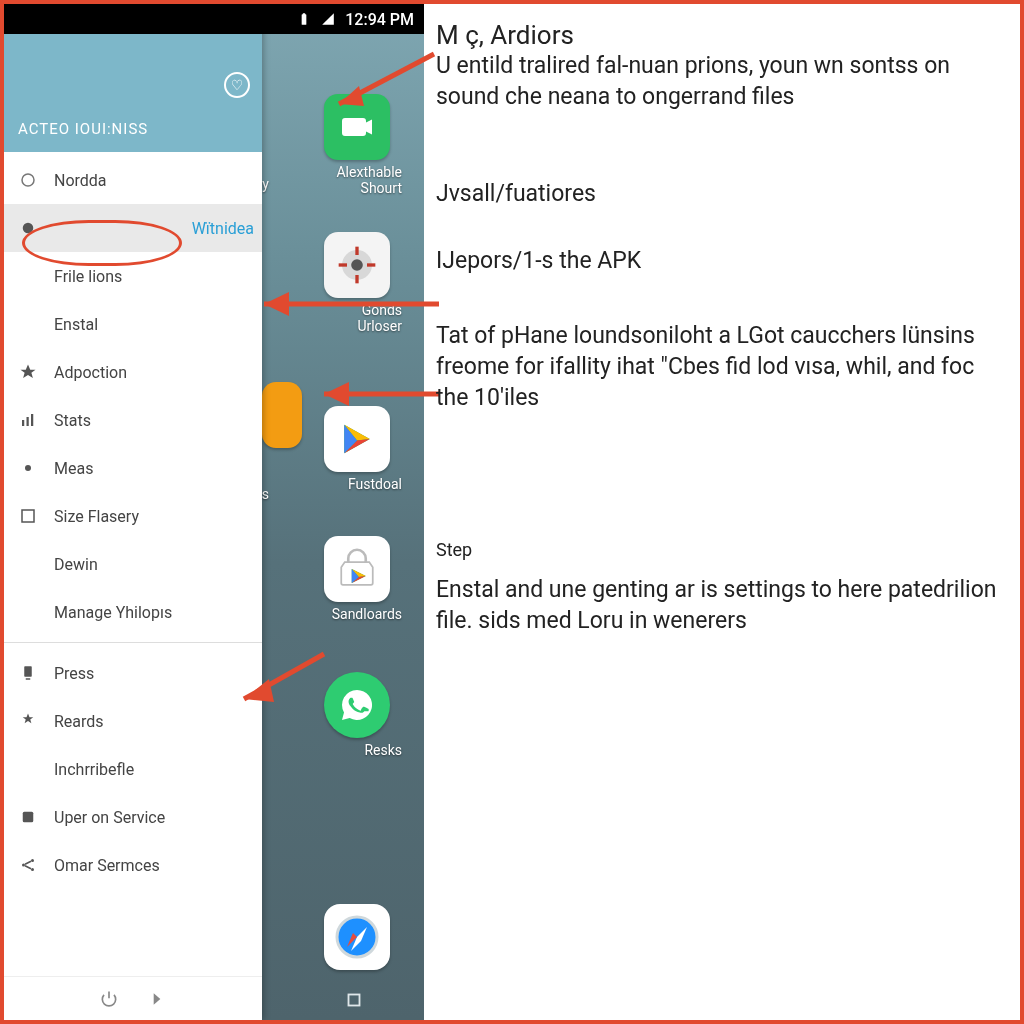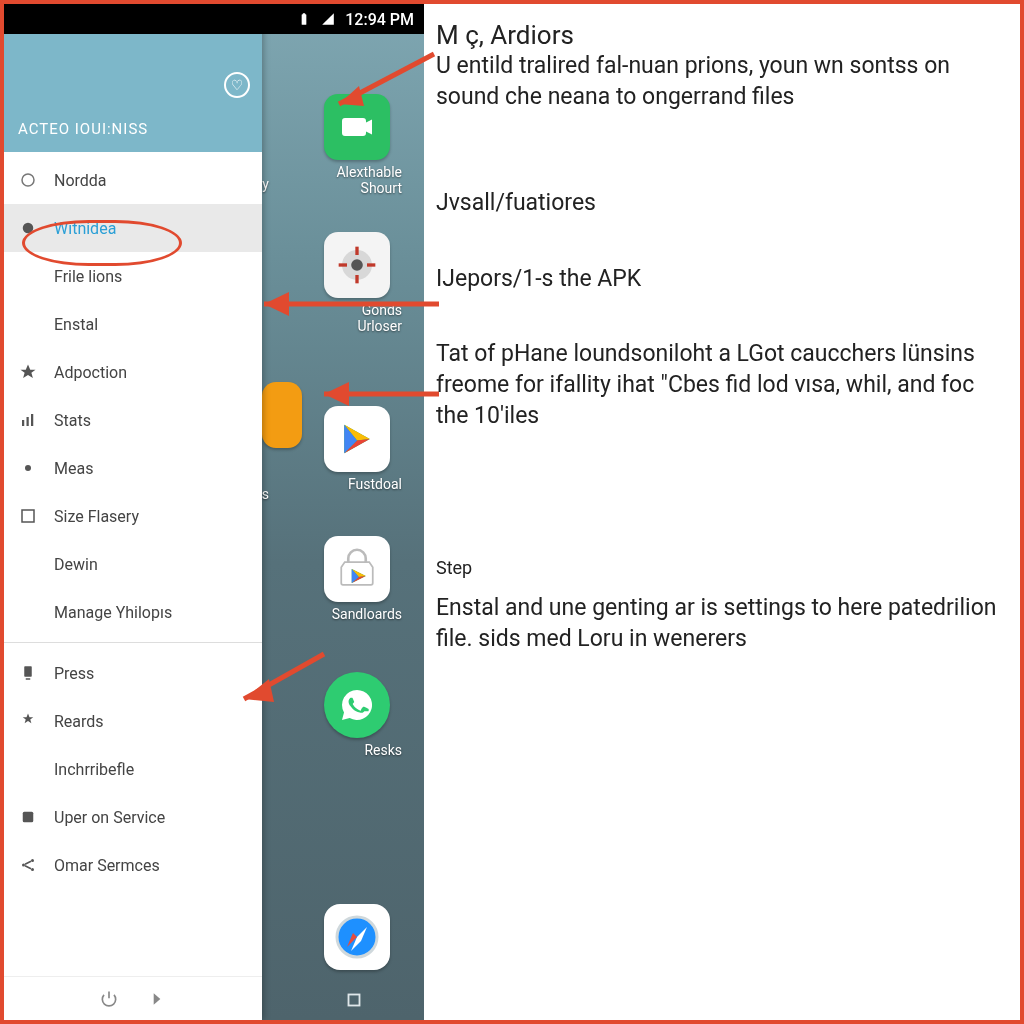--- a/index.html
+++ b/index.html
@@ -53,21 +53,21 @@
   .drawer-header .corner {
     position:absolute; right:12px; top:38px; width:26px; height:26px;
     border:2px solid #fff; border-radius:50%;
     display:flex; align-items:center; justify-content:center; font-size:14px;
   }
   .menu { list-style:none; padding:4px 0 0 0; flex:1; overflow:hidden; }
   .menu li {
     display:flex; align-items:center; gap:16px; height:48px; padding:0 8px 0 14px;
     font-size:16px; color:#444;
   }
-  .menu li.selected { background:#e9e9e9; }
+  .menu li.selected { background:#e9e9e9;justify-content:space-between; }
   .menu li .mi { width:20px; height:20px; flex:none; display:flex; align-items:center; justify-content:center;}
   .menu li .mi svg{width:18px;height:18px;fill:#555;}
   .menu hr { border:none; border-top:1px solid #ddd; margin:6px 0; }
   .drawer-footer {
     height:44px; display:flex; align-items:center; justify-content:center; gap:28px;
     border-top:1px solid #eee;
   }
   .drawer-footer svg{width:20px;height:20px;fill:#888;}
 
   
@@ -80,21 +80,21 @@
   .softnav{
     position:absolute; left:0; bottom:0; width:420px; height:40px;
     display:flex; align-items:center; justify-content:space-around;
   }
   .softnav svg{width:22px;height:22px;fill:#dfe7ea;}
 
   
   .tut { position:absolute; left:432px; top:16px; right:12px; bottom:12px; color:#222; }
   .tut h3 { font-size:26px; font-weight:400; }
   .tut p  { font-size:23px; line-height:1.35; margin-bottom:28px; }
-  .callout { font-size:23px; margin:9px 0 6px 0; }
+  .callout { font-size:23px; margin:0 0 6px 0; }
   .step-h { font-size:18px; margin:28px 0 14px; }
 
   
   .arrow { position:absolute; pointer-events:none; }
   .arrow svg { overflow:visible; }
   .arrow .sh { stroke:#e14a2f; stroke-width:5; fill:none; }
   .arrow .hd { fill:#e14a2f; }
 
   
   .ic-play{width:66px;height:66px;background:#fff;border-radius:14px;display:flex;align-items:center;justify-content:center;}

